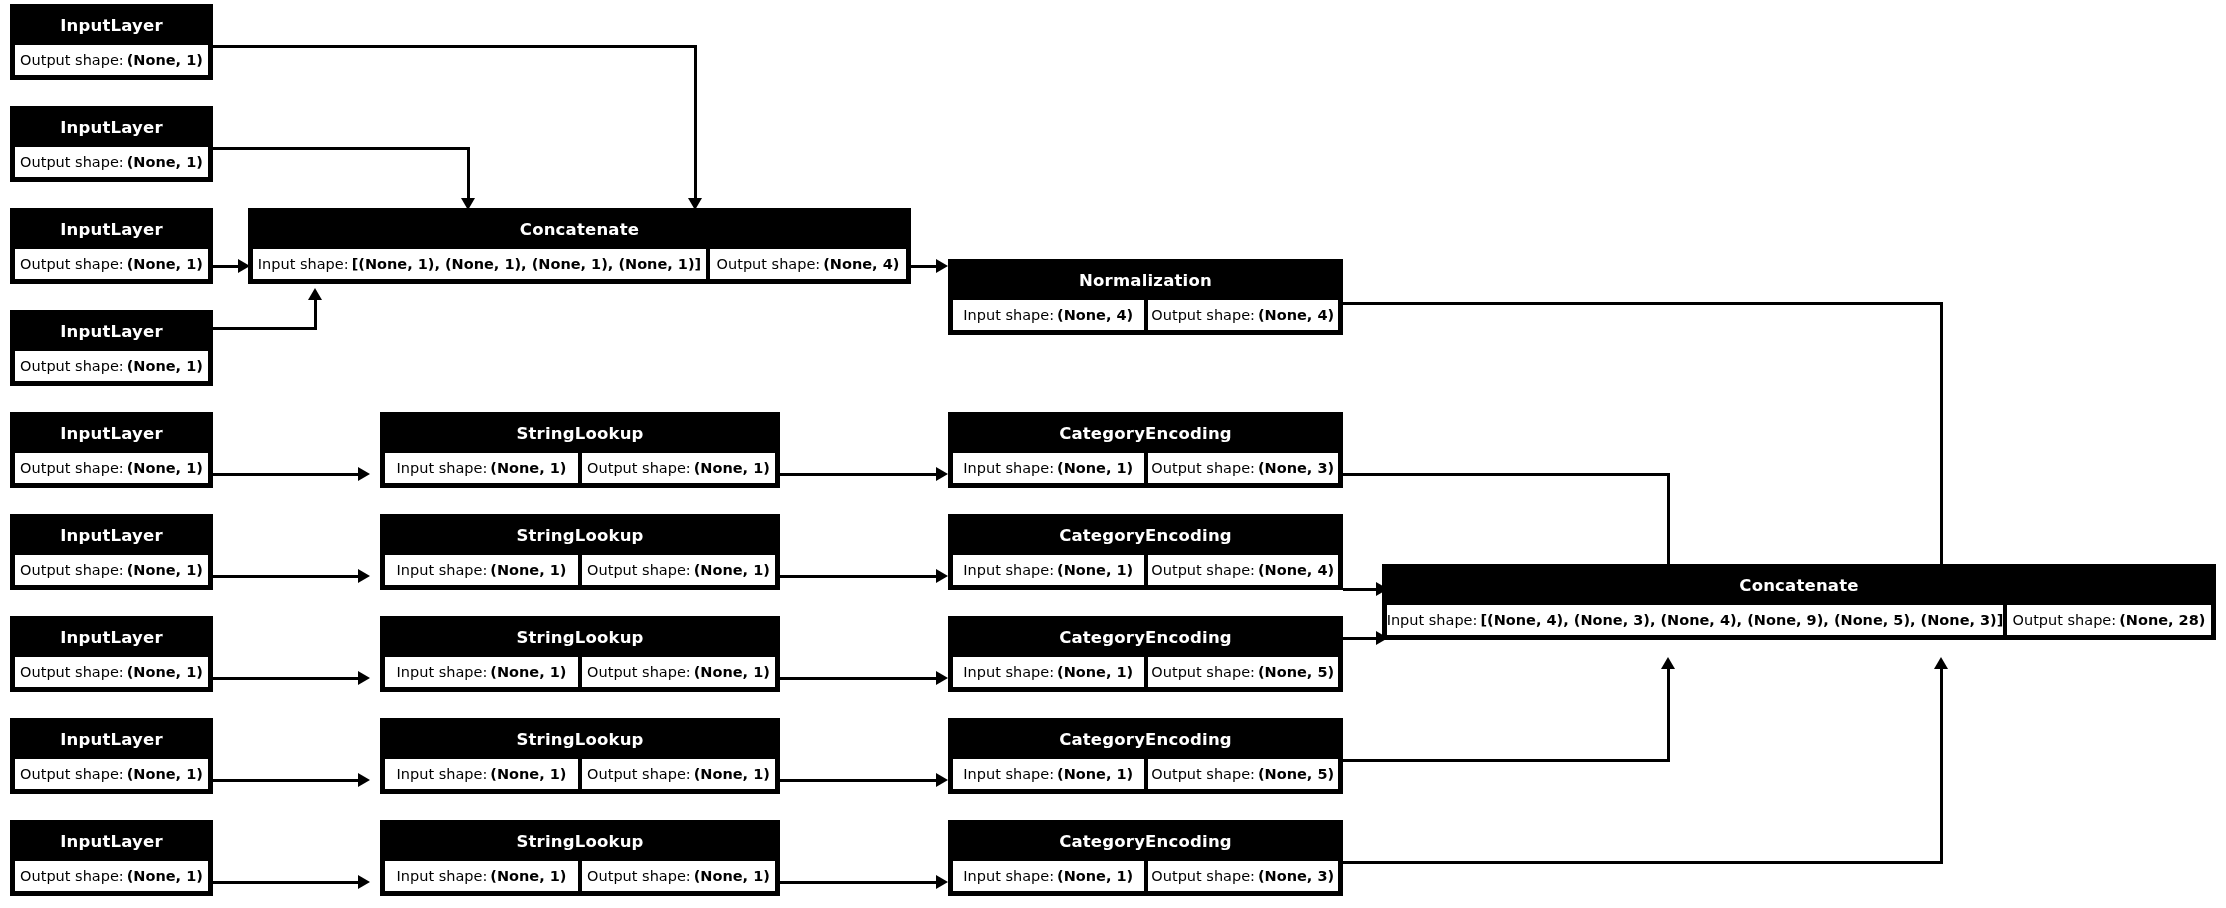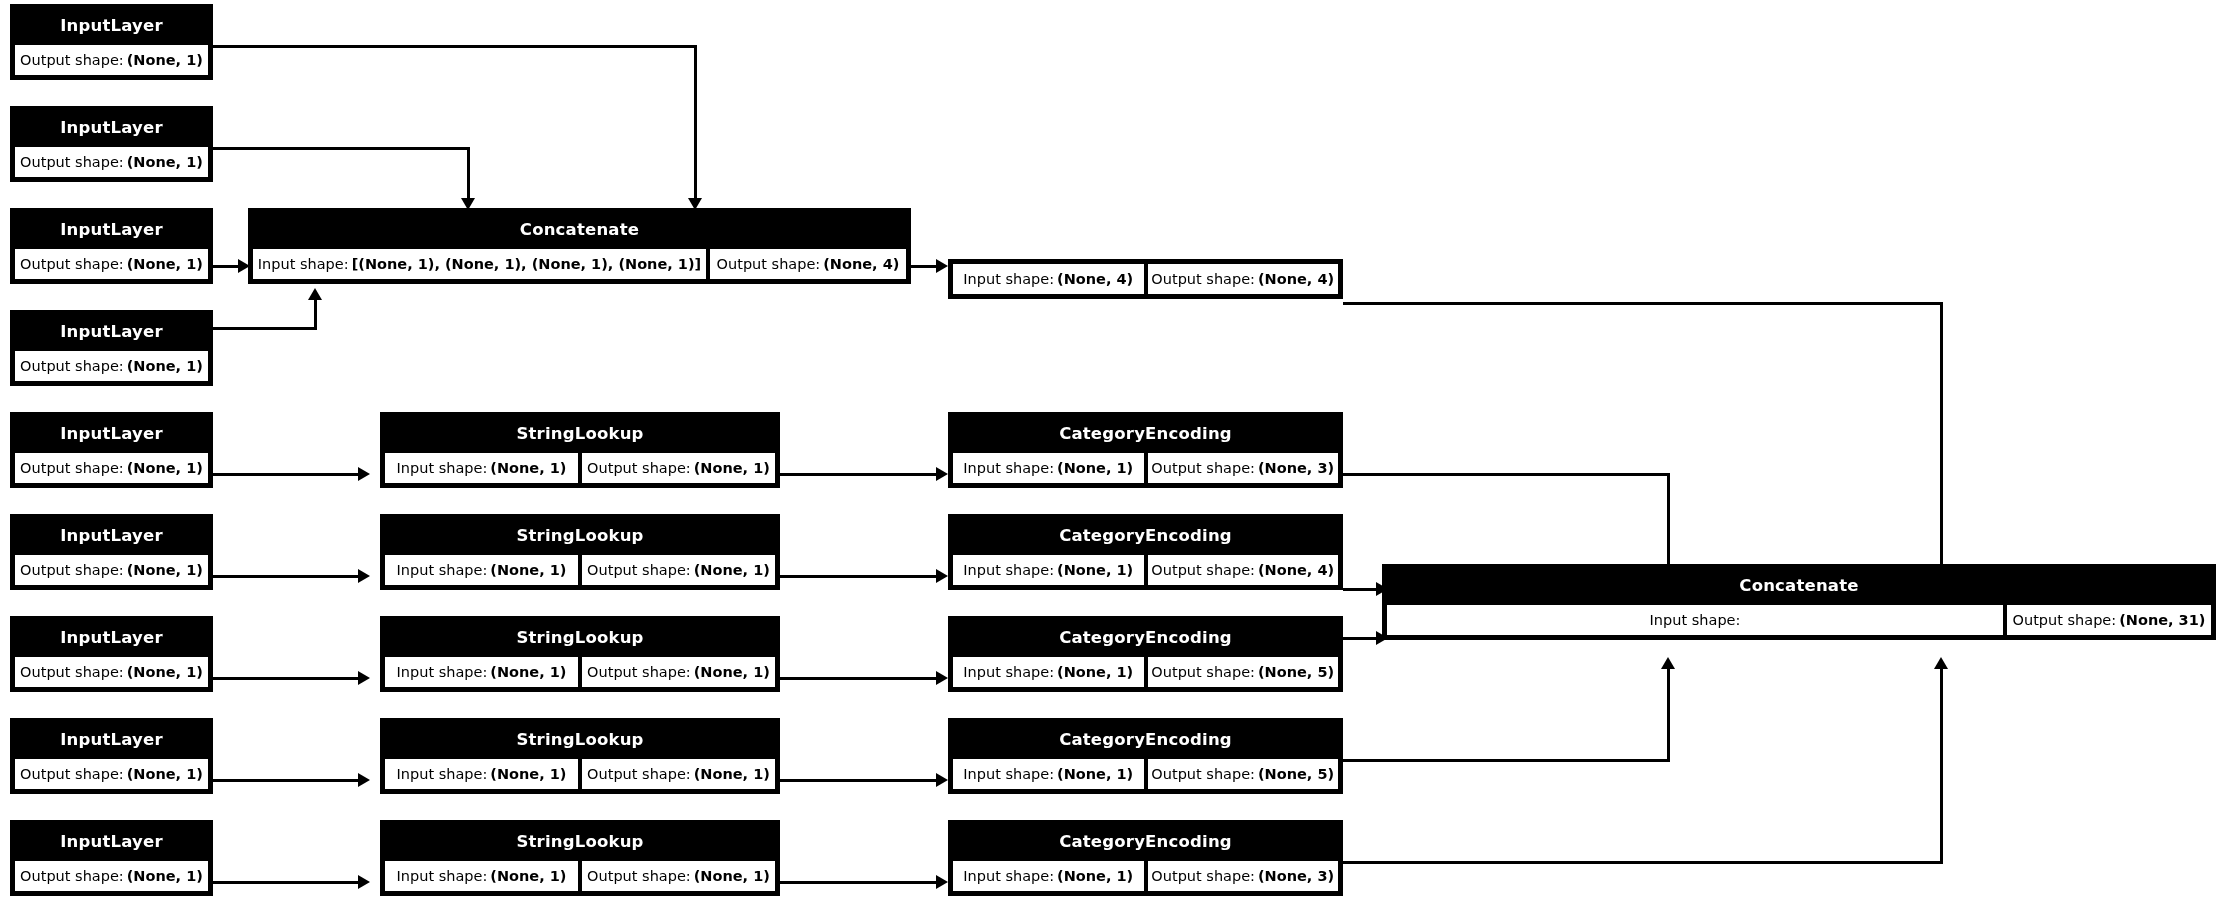--- a/index.html
+++ b/index.html
@@ -150,20 +150,21 @@
         <span class="b">[(None, 1), (None, 1), (None, 1), (None, 1)]</span>
       </div>
       <div class="cell half">
         <span>Output shape:</span>
         <span class="b">(None, 4)</span>
       </div>
     </div>
   </div>
 
   <div class="node" style="left:948px;top:259px;width:395px;">
+    <div class="title">Normalization</div>
     <div class="shaperow">
       <div class="cell half">
         <span>Input shape:</span>
         <span class="b">(None, 4)</span>
       </div>
       <div class="cell half">
         <span>Output shape:</span>
         <span class="b">(None, 4)</span>
       </div>
     </div>
@@ -347,21 +348,22 @@
         <span class="b">(None, 3)</span>
       </div>
     </div>
   </div>
 
   <div class="node" style="left:1382px;top:564px;width:834px;">
     <div class="title">Concatenate</div>
     <div class="shaperow">
       <div class="cell half" style="flex:0 0 620px;">
         <span>Input shape:</span>
-      </div>
-      <div class="cell half">
-        <span>Output shape:</span>
-        <span class="b">(None, 31)</span>
+        <span class="b">[(None, 4), (None, 3), (None, 4), (None, 9), (None, 5), (None, 3)]</span>
+      </div>
+      <div class="cell half">
+        <span>Output shape:</span>
+        <span class="b">(None, 28)</span>
       </div>
     </div>
   </div>
 
 </div>
 
 </body></html>

